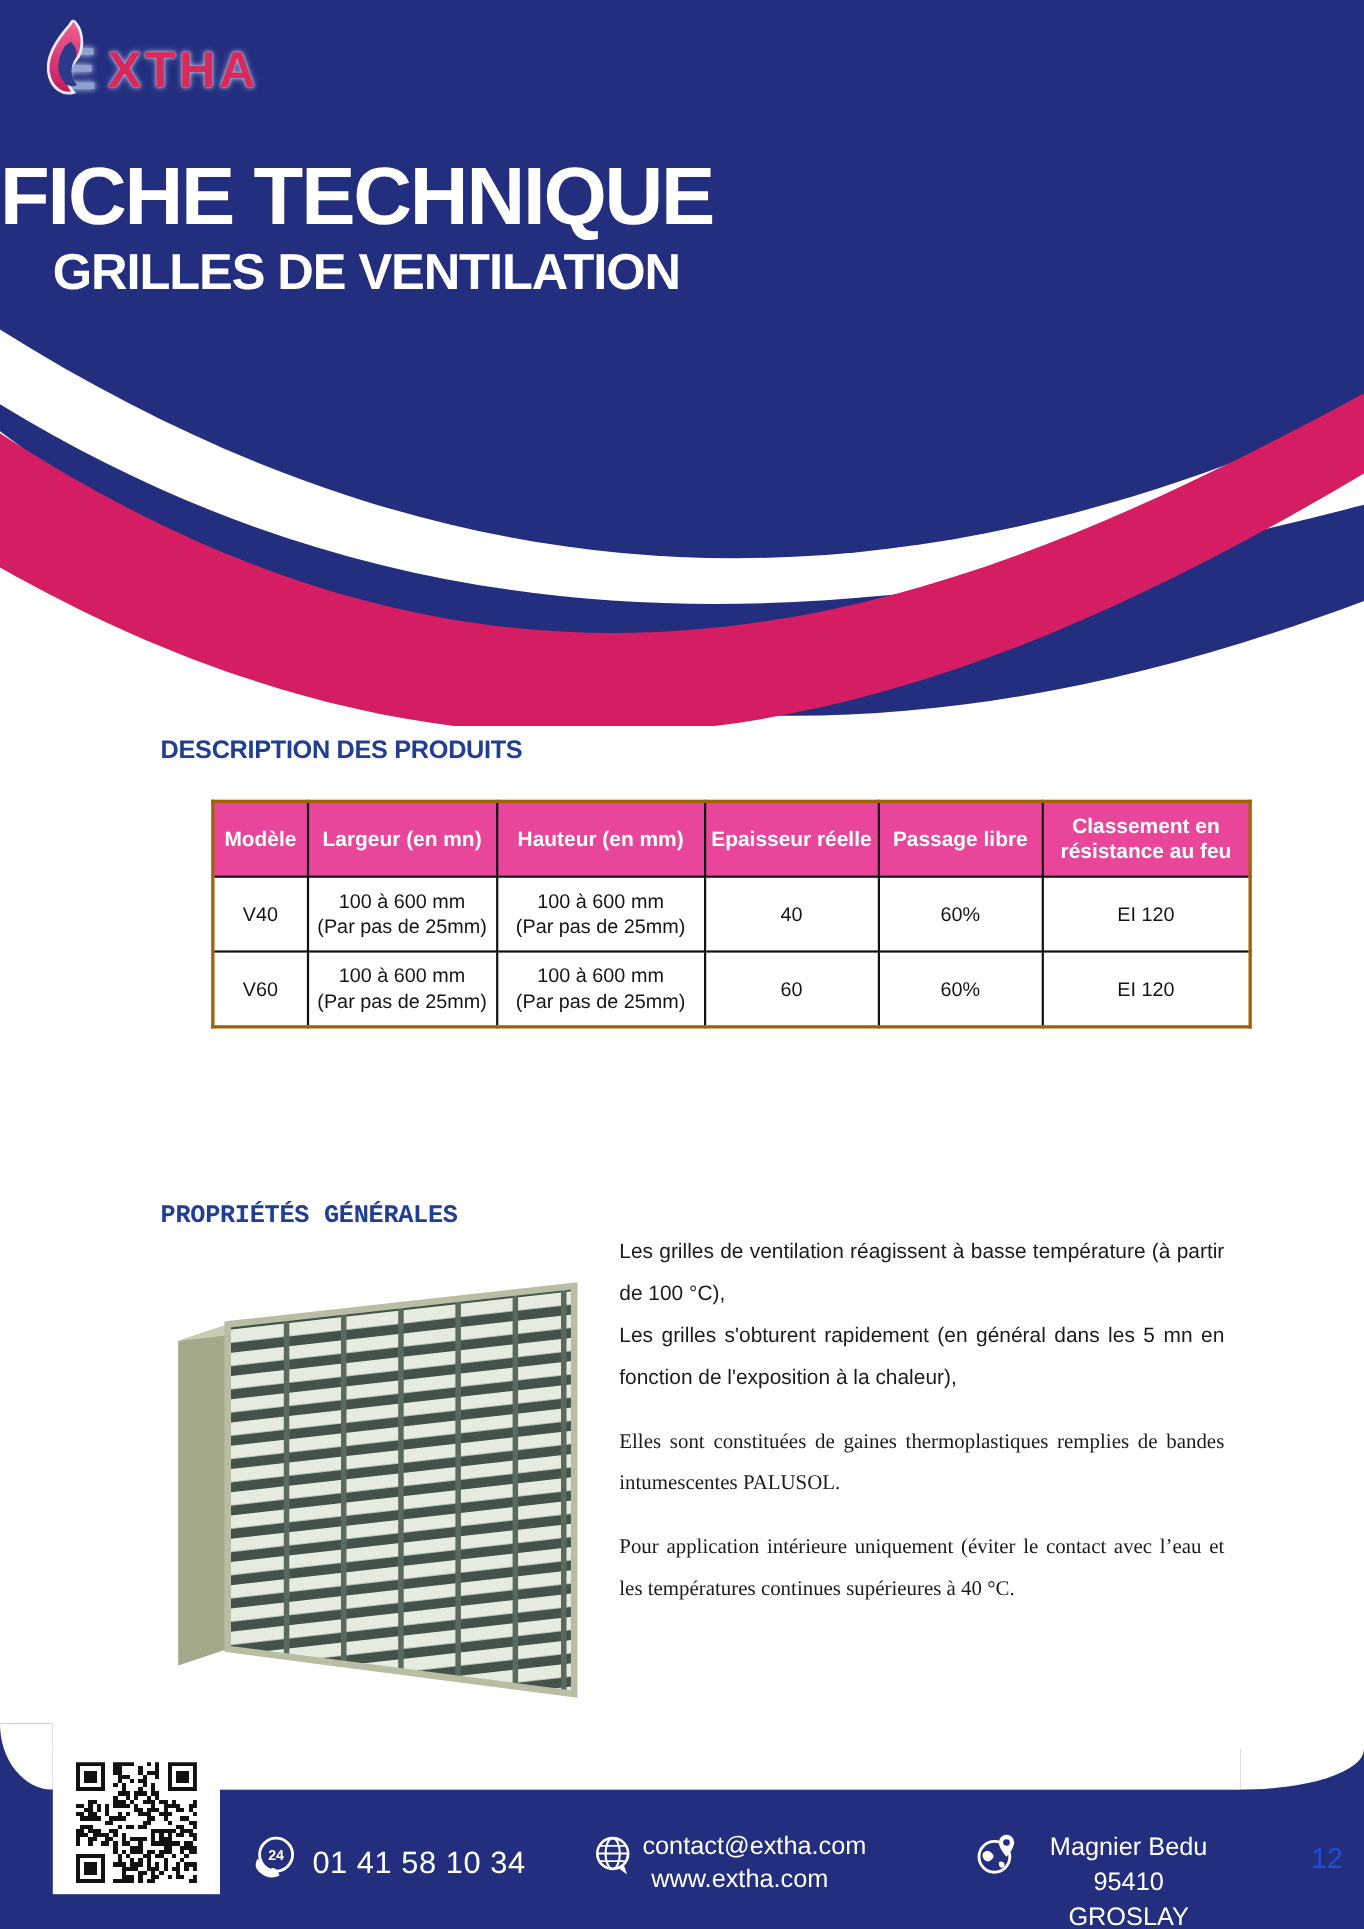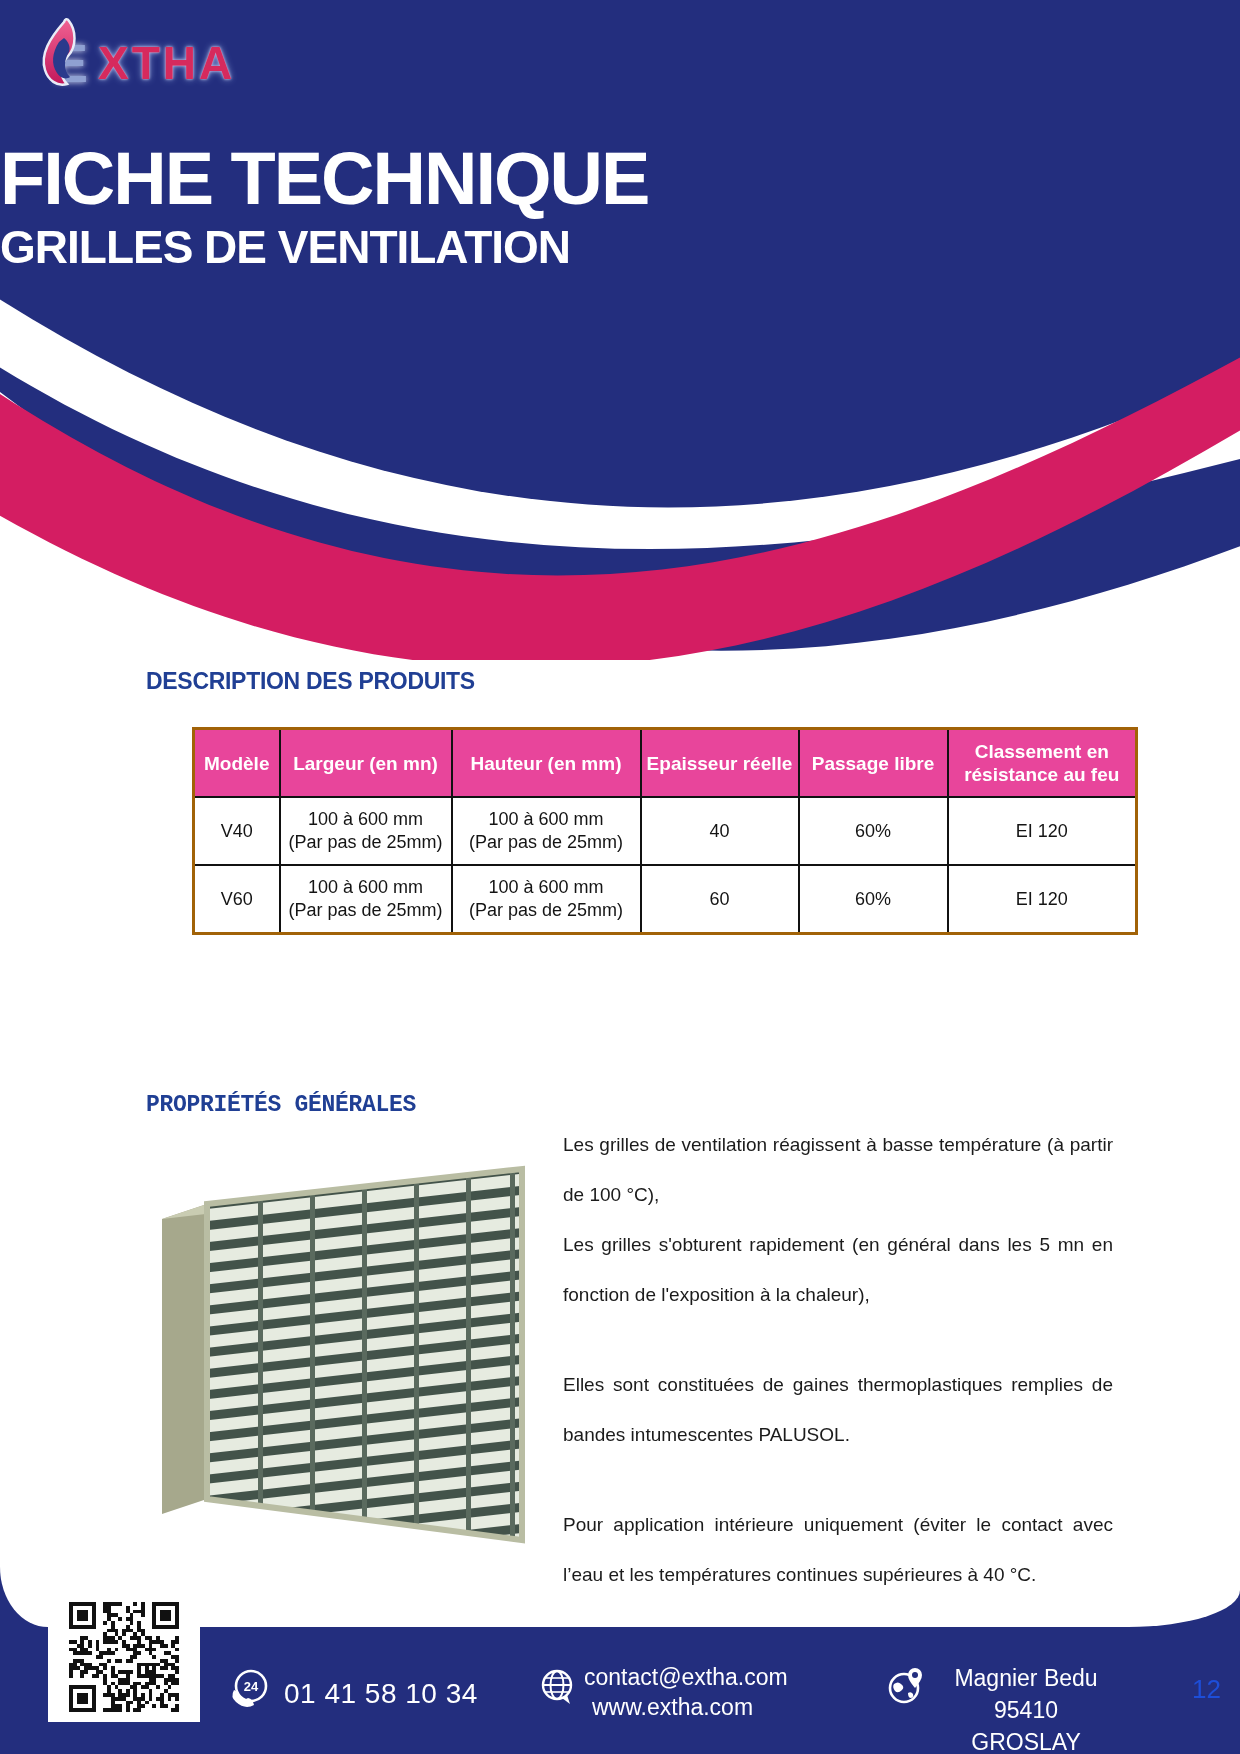--- a/index.html
+++ b/index.html
@@ -5,40 +5,40 @@
   html,body{margin:0;padding:0;background:#e9e9e9;}
   .page{position:relative;width:1240px;height:1754px;margin:0 auto;background:#ffffff;
         font-family:"Liberation Sans",sans-serif;overflow:hidden;}
   .abs{position:absolute;}
 
   
   .header-svg{position:absolute;left:0;top:0;width:1240px;height:660px;}
   .logo{position:absolute;left:26px;top:12px;width:230px;height:92px;}
   .title-wrap{position:absolute;left:0;top:140px;width:1114px;color:#fff;}
   .title-main{margin:0;font-size:74px;font-weight:bold;letter-spacing:-2px;line-height:1.05;}
-  .title-sub{margin:2px 0 0;font-size:46px;font-weight:bold;letter-spacing:-1px;}
+  .title-sub{margin:2px 0 0;font-size:46px;font-weight:bold;letter-spacing:-1px;padding-left:48px;}
 
   
   .sec-head{position:absolute;left:146px;font-size:23px;font-weight:bold;color:#203f94;letter-spacing:-0.3px;}
   .sec-head.h1{top:668px;}
   .sec-head.h2{top:1092px;font-family:Liberation Mono, monospace;}
 
   
   table.spec{position:absolute;left:192px;top:727px;border-collapse:collapse;table-layout:fixed;
              border:3px solid #a16207;}
   table.spec th,table.spec td{border:2px solid #111;text-align:center;vertical-align:middle;
              padding:2px 4px;line-height:23px;}
   table.spec th{background:#e8459b;color:#fff;font-size:19px;font-weight:bold;height:62px;}
   table.spec td{background:#fff;color:#141414;font-size:18px;height:62px;}
 
   
-  .props-text{position:absolute;left:563px;top:1120px;width:550px;font-size:19px;line-height:50px;
+  .props-text{position:absolute;left:563px;top:1120px;width:550px;font-size:19px;line-height:38px;
               text-align:justify;color:#1b1b1b;}
   .props-text p{margin:0;}
-  .props-text p.gap{margin-top:40px;}
+  .props-text p.gap{margin-top:20px;font-family:Liberation Serif, serif;}
 
   
   .grille-svg{position:absolute;left:150px;top:1152px;width:390px;height:395px;}
 
   
   .footer-band{position:absolute;left:0;top:1627px;width:1240px;height:127px;background:#232e7e;}
   .footer-left{position:absolute;left:0;top:1567px;width:48px;height:61px;background:#232e7e;}
   .footer-left-fillet{position:absolute;left:0;top:1567px;width:48px;height:60px;background:#fff;
                       border-bottom-left-radius:100% 100%;}
   .footer-right{position:absolute;left:1128px;top:1590px;width:112px;height:38px;background:#232e7e;}

